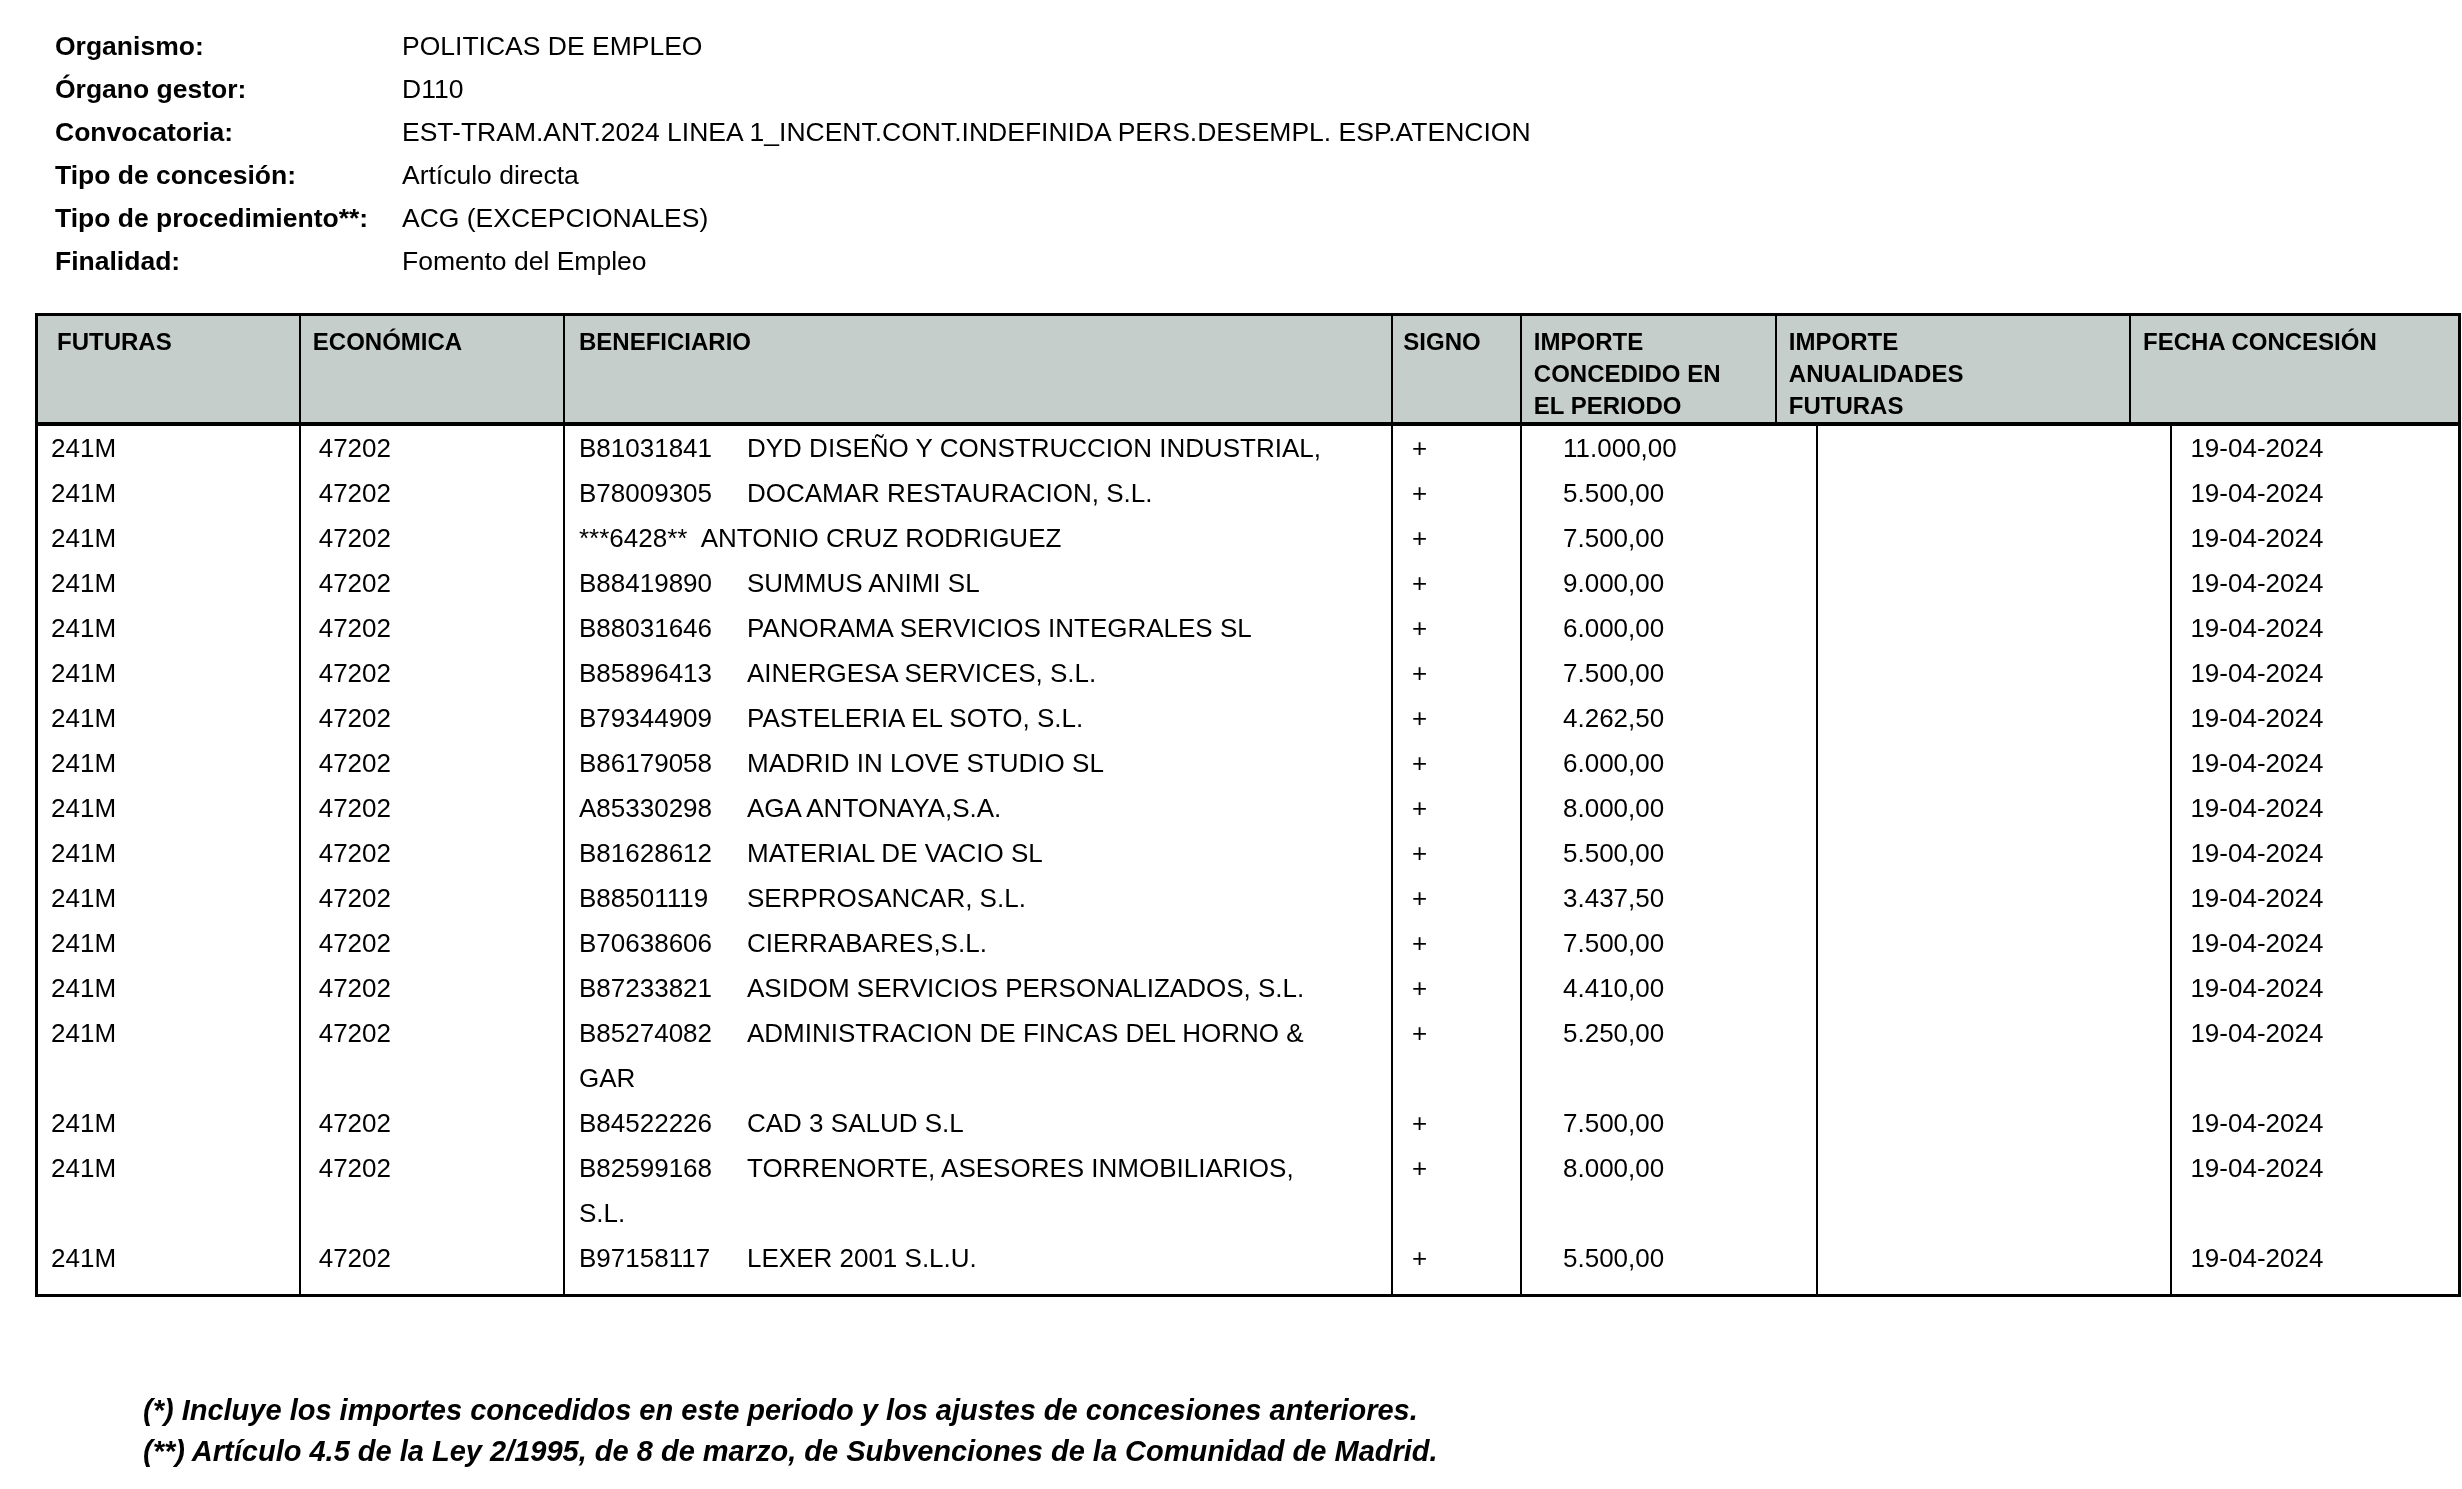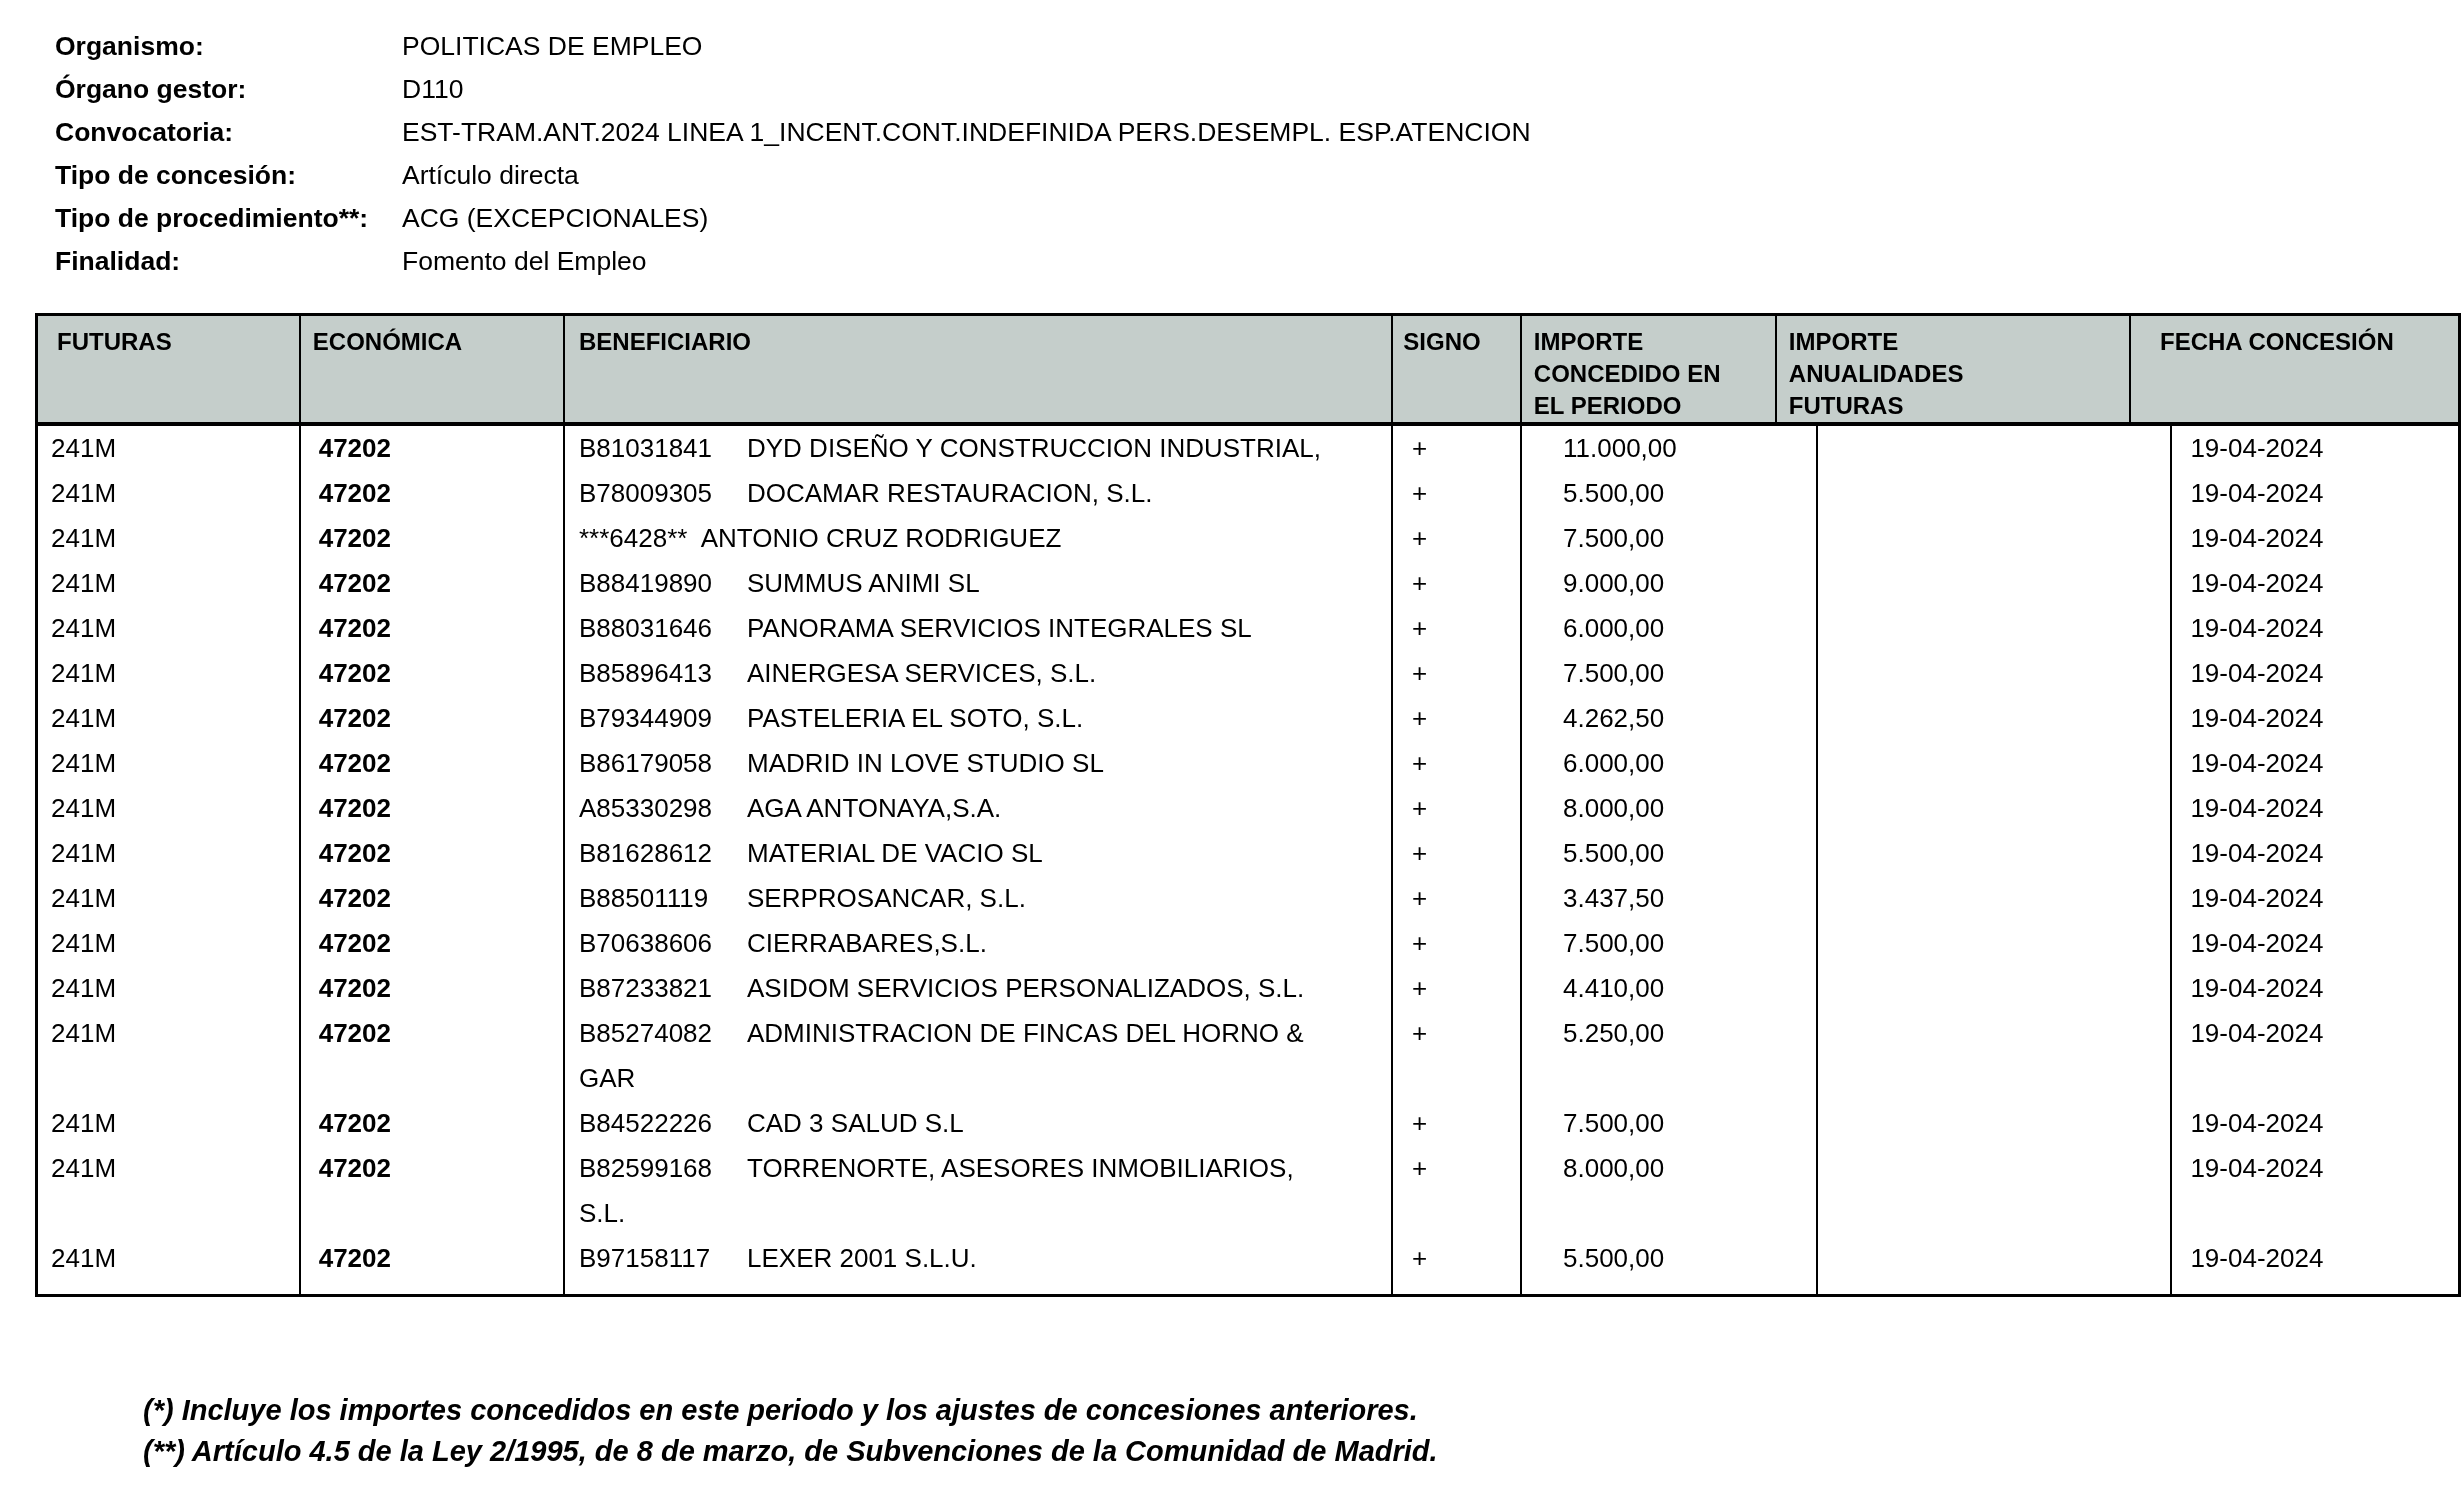--- a/index.html
+++ b/index.html
@@ -47,24 +47,24 @@
     border-right: 2.2px solid var(--ink);
     flex-shrink: 0;
   }
   .c1 { width: 263px; } .c2 { width: 264px; } .c3 { width: 828px; }
   .c4 { width: 129px; } .c5 { width: 255px; } .c6 { width: 354px; }
   .c7 { flex: 1 1 auto; border-right: none; }
 
   .th.c1 { padding-left: 19px; } .th.c2 { padding-left: 11.8px; }
   .th.c3 { padding-left: 14px; } .th.c4 { padding-left: 10.3px; }
   .th.c5 { padding-left: 11.8px; } .th.c6 { padding-left: 11.8px; }
-  .th.c7 { padding-left: 29px; }
+  .th.c7 { padding-left: 12px; }
 
   .td.c1 { padding-left: 13px; }
-  .td.c2 { padding-left: 17.7px; font-weight: bold; }
+  .td.c2 { padding-left: 17.7px; }
   .td.c3 { padding-left: 14px; padding-right: 19px; }
   .td.c4 { padding-left: 19px; }
   .td.c5 { padding-right: 16px; margin-left: 41px; }
   .td.c7 { padding-left: 18.4px; }
 
   .benef-id { display: inline-block; min-width: 168px; }
   .benef-id.masked { min-width: 0; margin-right: 13.3px; }
   .benef-name { white-space: pre-line; }
 
   

